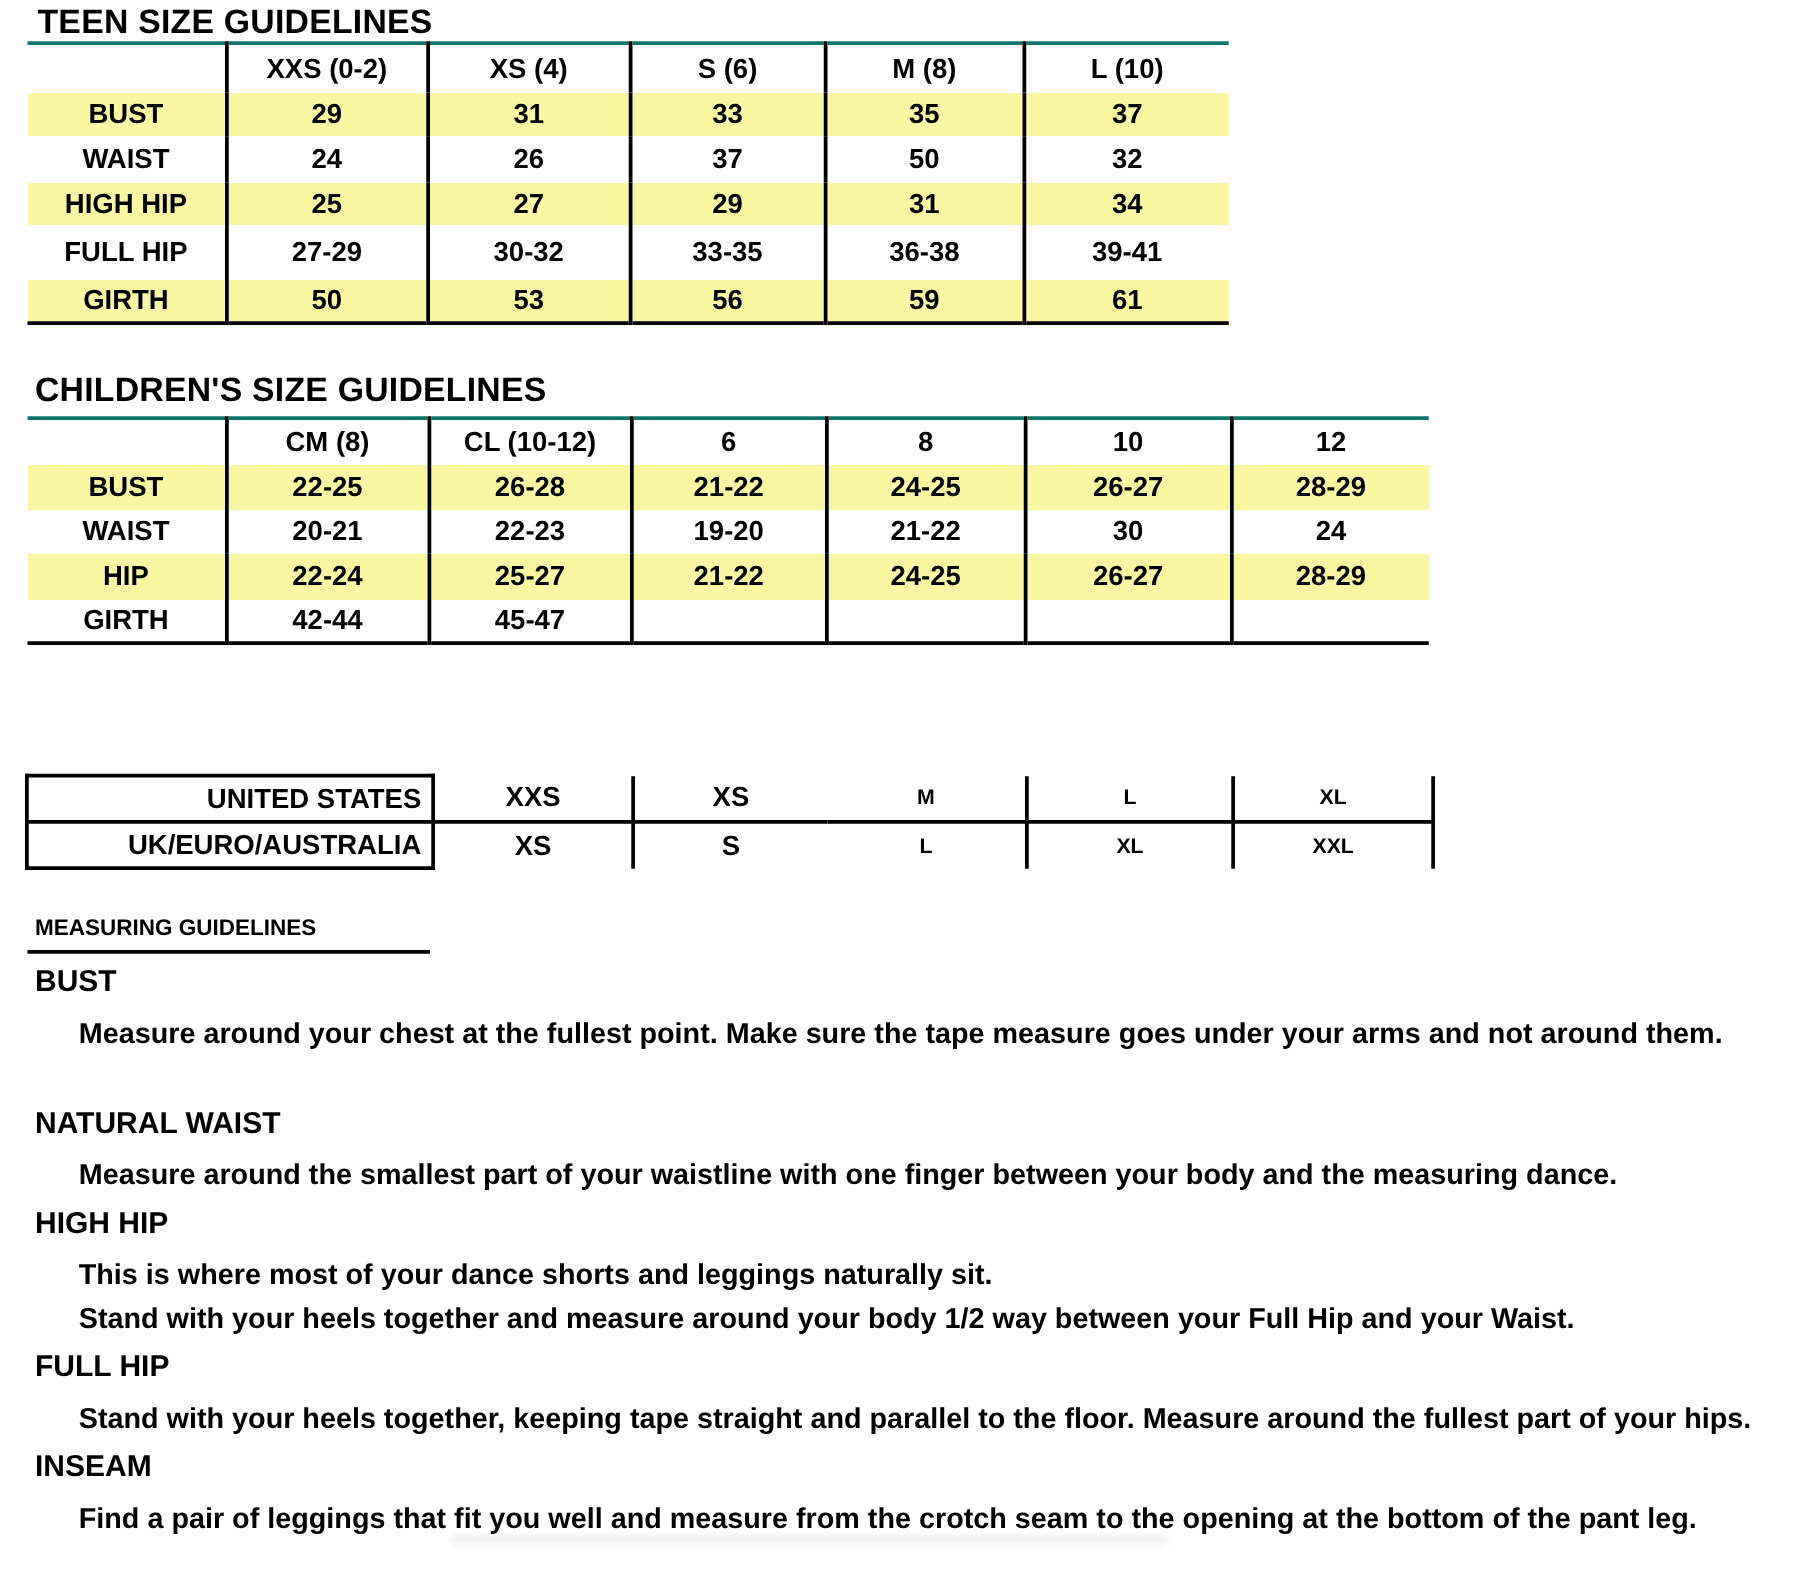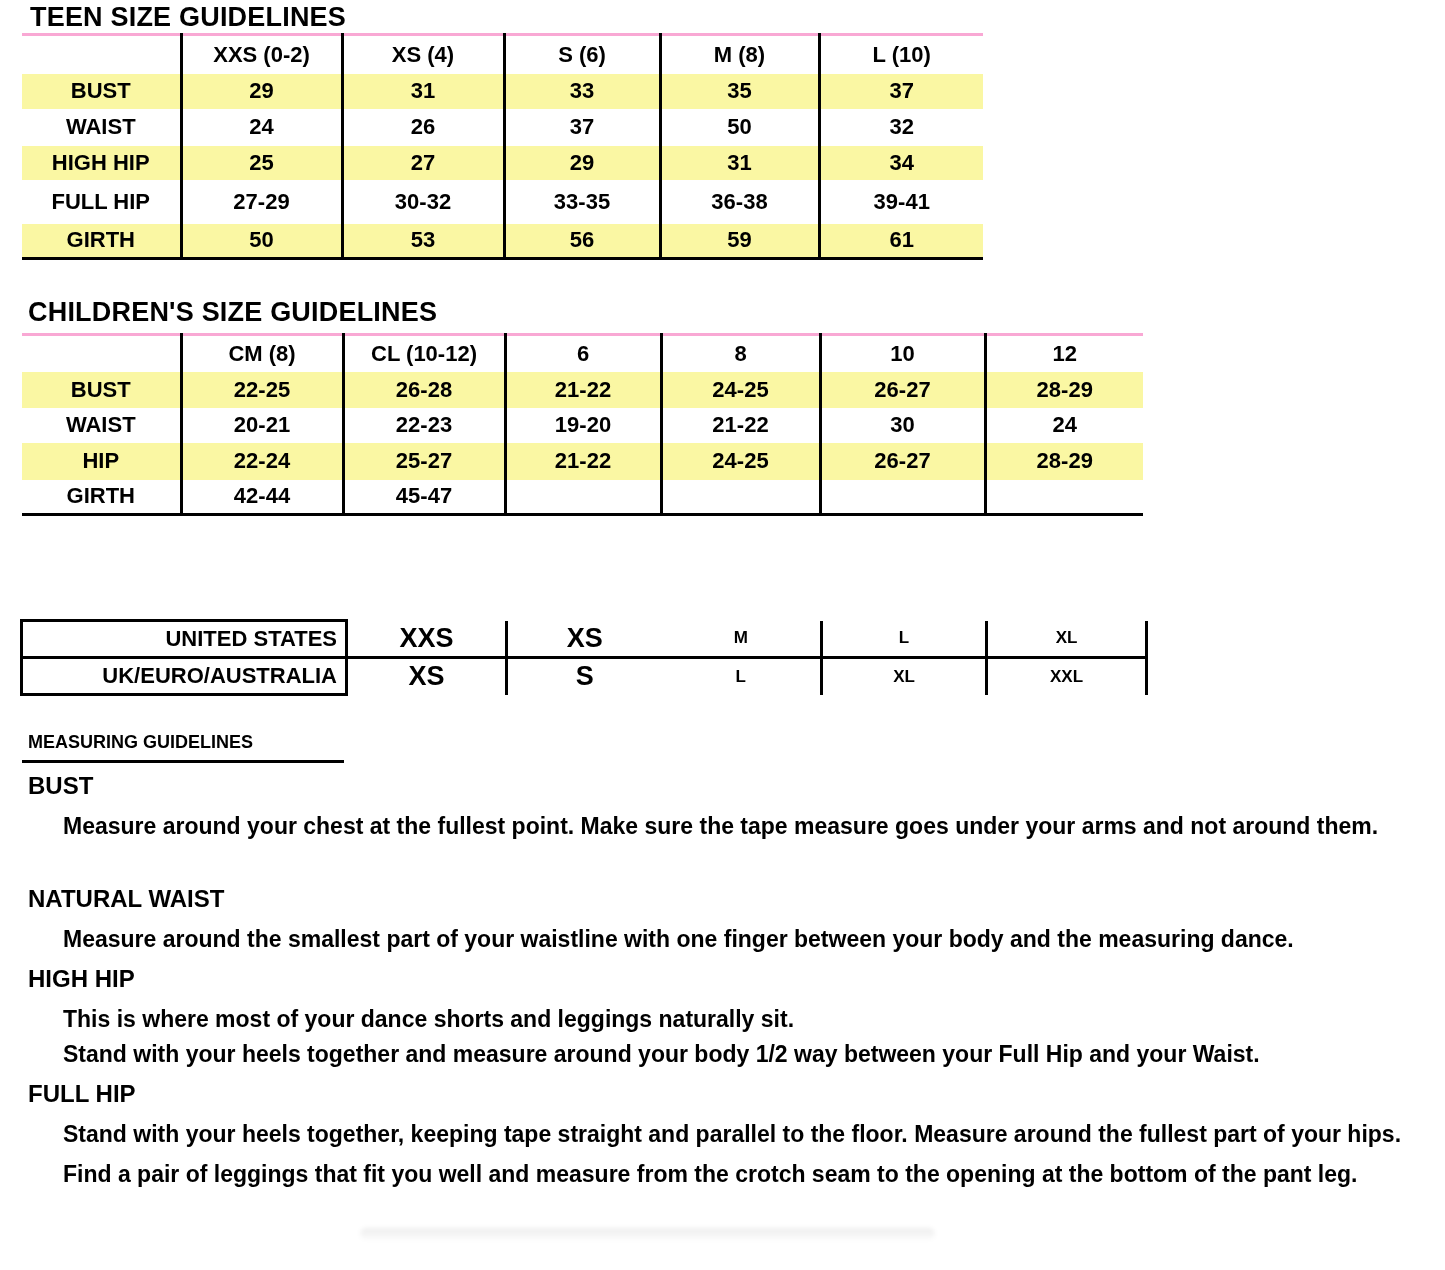--- a/index.html
+++ b/index.html
@@ -12,41 +12,41 @@
   .sect-title {
     position:absolute; margin:0; font-size:27px; font-weight:bold;
     letter-spacing:0.2px; white-space:nowrap;
   }
   #teen-title { left:30px; top:2px; }
   #children-title { left:28px; top:297px; }
 
   table { border-collapse:collapse; table-layout:fixed; }
   .size-table {
     position:absolute;
-    border-top:3px solid #f9a8d4; border-bottom:3px solid #000;
+    border-top:3px solid #0f766e; border-bottom:3px solid #000;
   }
   #teen-table { left:22px; top:33px; }
   #children-table { left:22px; top:333px; }
   .size-table td {
     border-left:3px solid #000; padding:0; text-align:center;
     font-weight:bold; font-size:22px; overflow:hidden; white-space:nowrap;
   }
   .size-table td.lbl { border-left:none; }
   .size-table tr.hl td { background:var(--hl,#faf7a3); }
 
   #conversion-table { position:absolute; left:20px; top:619px; }
   #conversion-table td {
     padding:0; text-align:center; font-weight:bold; height:37px;
     white-space:nowrap; overflow:hidden;
   }
   #conversion-table td.us-label {
     border:3px solid #000; text-align:right; padding-right:8px; font-size:22px;
   }
   #conversion-table tr.r1 td { border-bottom:3px solid #000; }
-  #conversion-table td.big { font-size:27px;text-align:center; }
+  #conversion-table td.big { font-size:22px;text-align:center; }
   #conversion-table td.small { font-size:17px; }
   #conversion-table td.bar { border-right:3px solid #000; }
 
   #measuring-title {
     position:absolute; left:28px; top:732px; margin:0;
     font-size:18px; font-weight:bold; white-space:nowrap;
   }
   #measuring-underline {
     position:absolute; left:22px; top:760px; width:322px; height:3px; background:#000;
   }
@@ -238,17 +238,18 @@
     <div class="m-section">
       <h3 class="m-heading">HIGH HIP</h3>
       <p class="m-line">This is where most of your dance shorts and leggings naturally sit.</p>
       <p class="m-line">Stand with your heels together and measure around your body 1/2 way between your Full Hip and your Waist.</p>
     </div>
     <div class="m-section">
       <h3 class="m-heading">FULL HIP</h3>
       <p class="m-line">Stand with your heels together, keeping tape straight and parallel to the floor. Measure around the fullest part of your hips.</p>
     </div>
     <div class="m-section">
+      <h3 class="m-heading">INSEAM</h3>
       <p class="m-line">Find a pair of leggings that fit you well and measure from the crotch seam to the opening at the bottom of the pant leg.</p>
     </div>
   </div>
 
 <div id="bottom-shadow"></div>
 
 </body></html>

